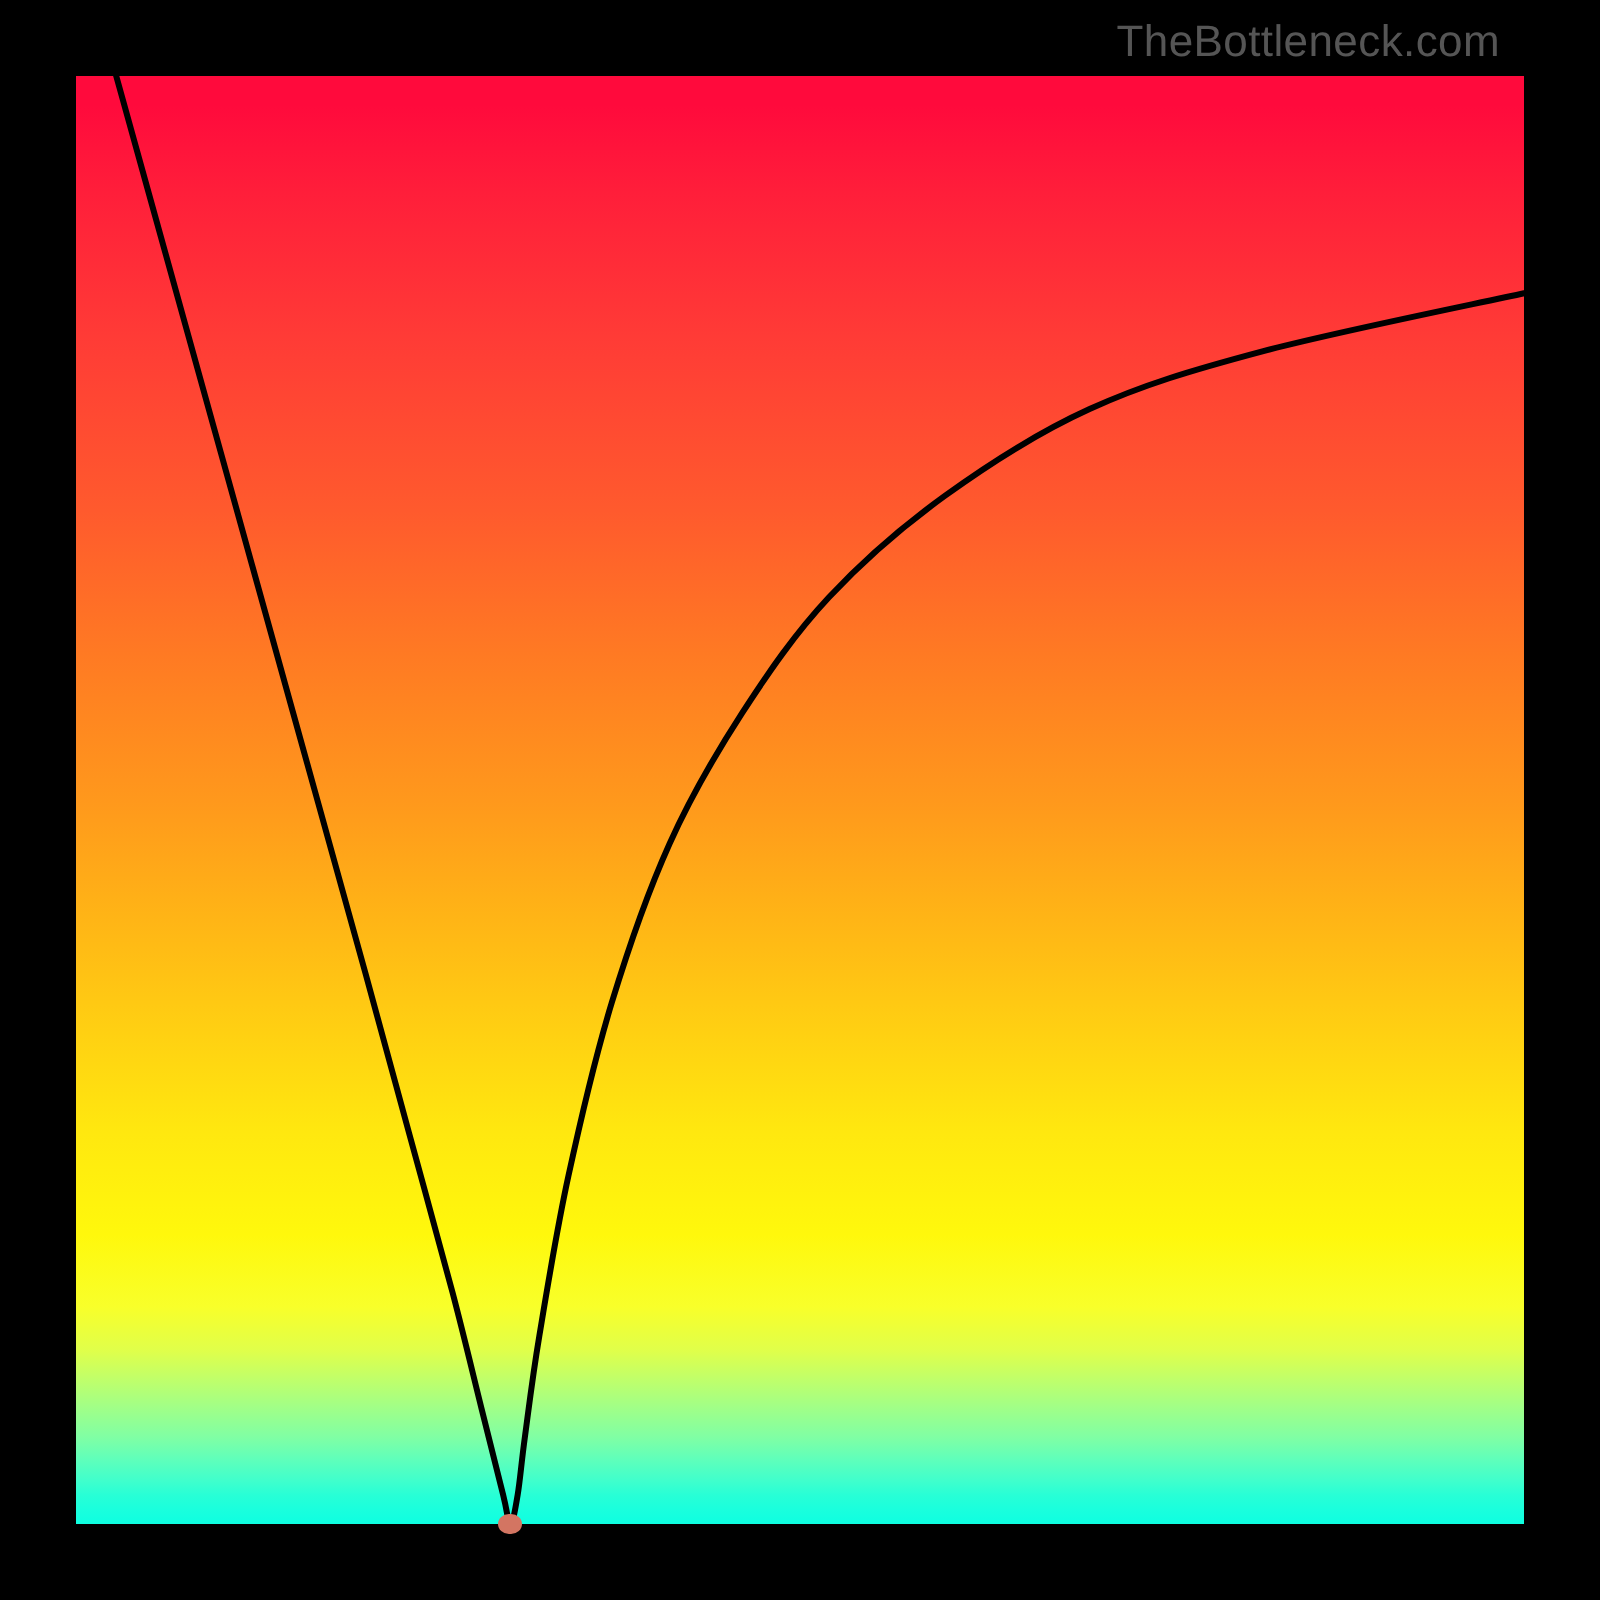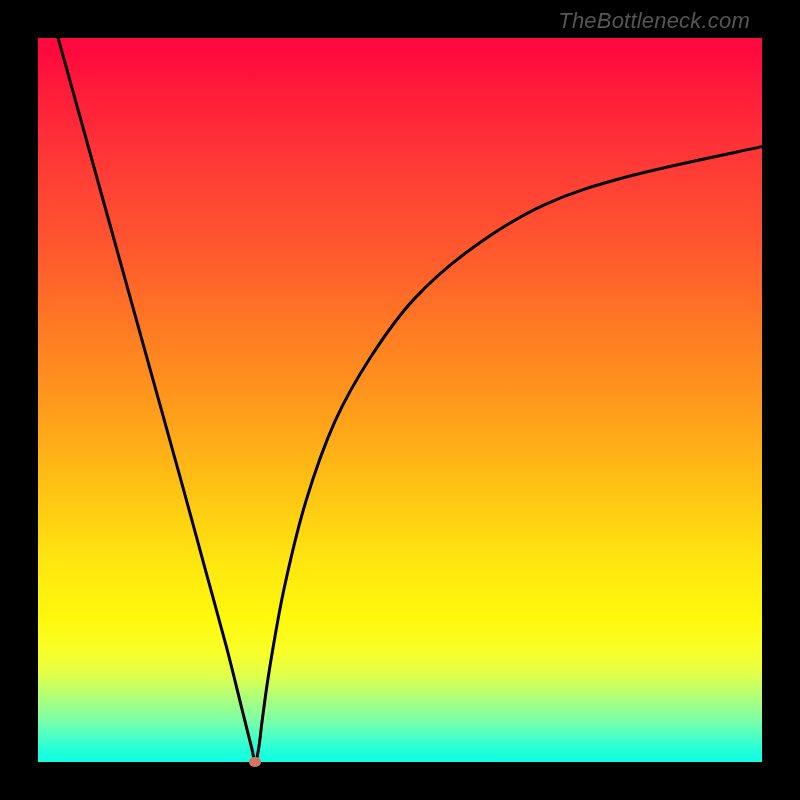--- a/index.html
+++ b/index.html
@@ -9,21 +9,20 @@
     height: 800px;
     overflow: hidden;
     background: #000;
     font-family: Arial, Helvetica, sans-serif;
   }
   .frame {
     position: relative;
     width: 766px;
     height: 800px;
     background: #000;
-    font-style: italic;
   }
   .plot-area {
     position: absolute;
     left: 38px;
     top: 38px;
     width: 724px;
     height: 724px;
     
     background: linear-gradient(
       to bottom,

